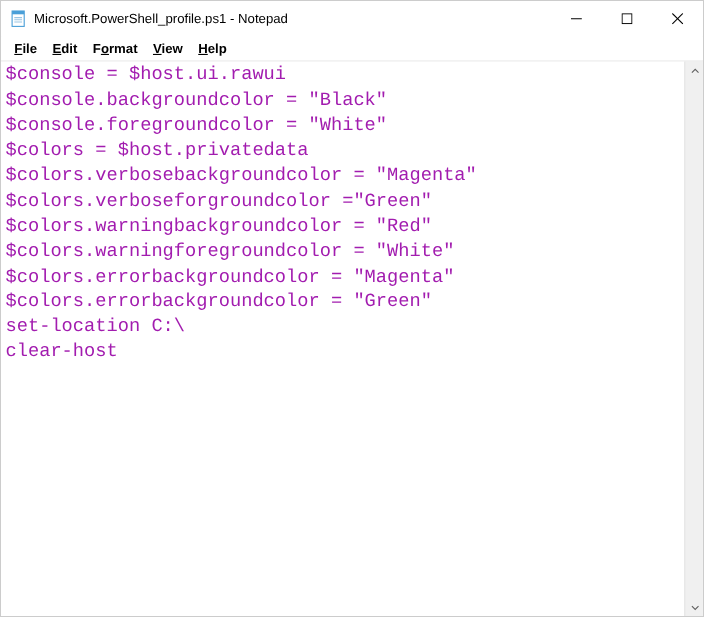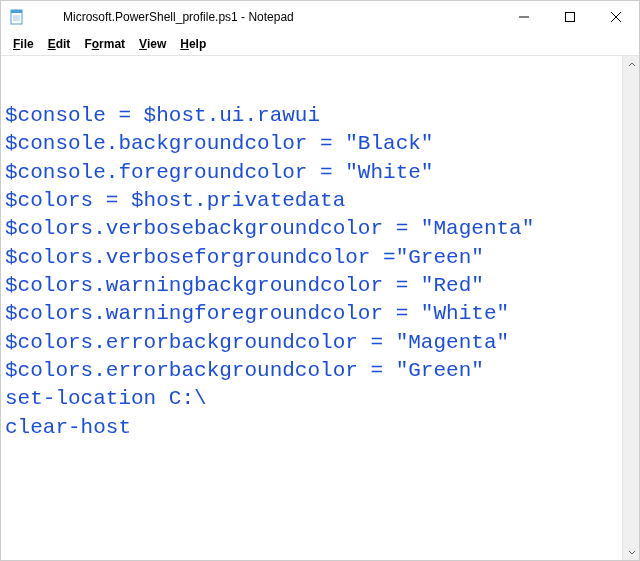--- a/index.html
+++ b/index.html
@@ -17,21 +17,20 @@
       flex-direction: column;
       overflow: hidden;
     }
     .titlebar {
       height: 32px;
       display: flex;
       align-items: center;
       background: #ffffff;
       padding-left: 8px;
       position: relative;
-      gap: 32px;
     }
     .titlebar-icon {
       width: 16px;
       height: 16px;
       margin-right: 6px;
       display: flex;
       align-items: center;
       justify-content: center;
     }
     .titlebar-title {
@@ -73,28 +72,27 @@
     }
     .editor-container {
       flex: 1;
       position: relative;
       border-top: 1px solid #e5e5e5;
       display: flex;
     }
     .editor {
       flex: 1;
       font-family: Consolas, "Courier New", monospace;
-      font-size: 21px;
+      font-size: 17px;
       line-height: 1.35;
-      color: #1d4ed8;
+      color: #a21caf;
       background: #ffffff;
       padding: 2px 4px;
       white-space: pre;
       overflow: hidden;
-      margin-top: 44px;
     }
     .scrollbar {
       width: 17px;
       background: #f0f0f0;
       position: relative;
       border-left: 1px solid #e5e5e5;
     }
     .scroll-arrow {
       width: 17px;
       height: 17px;

